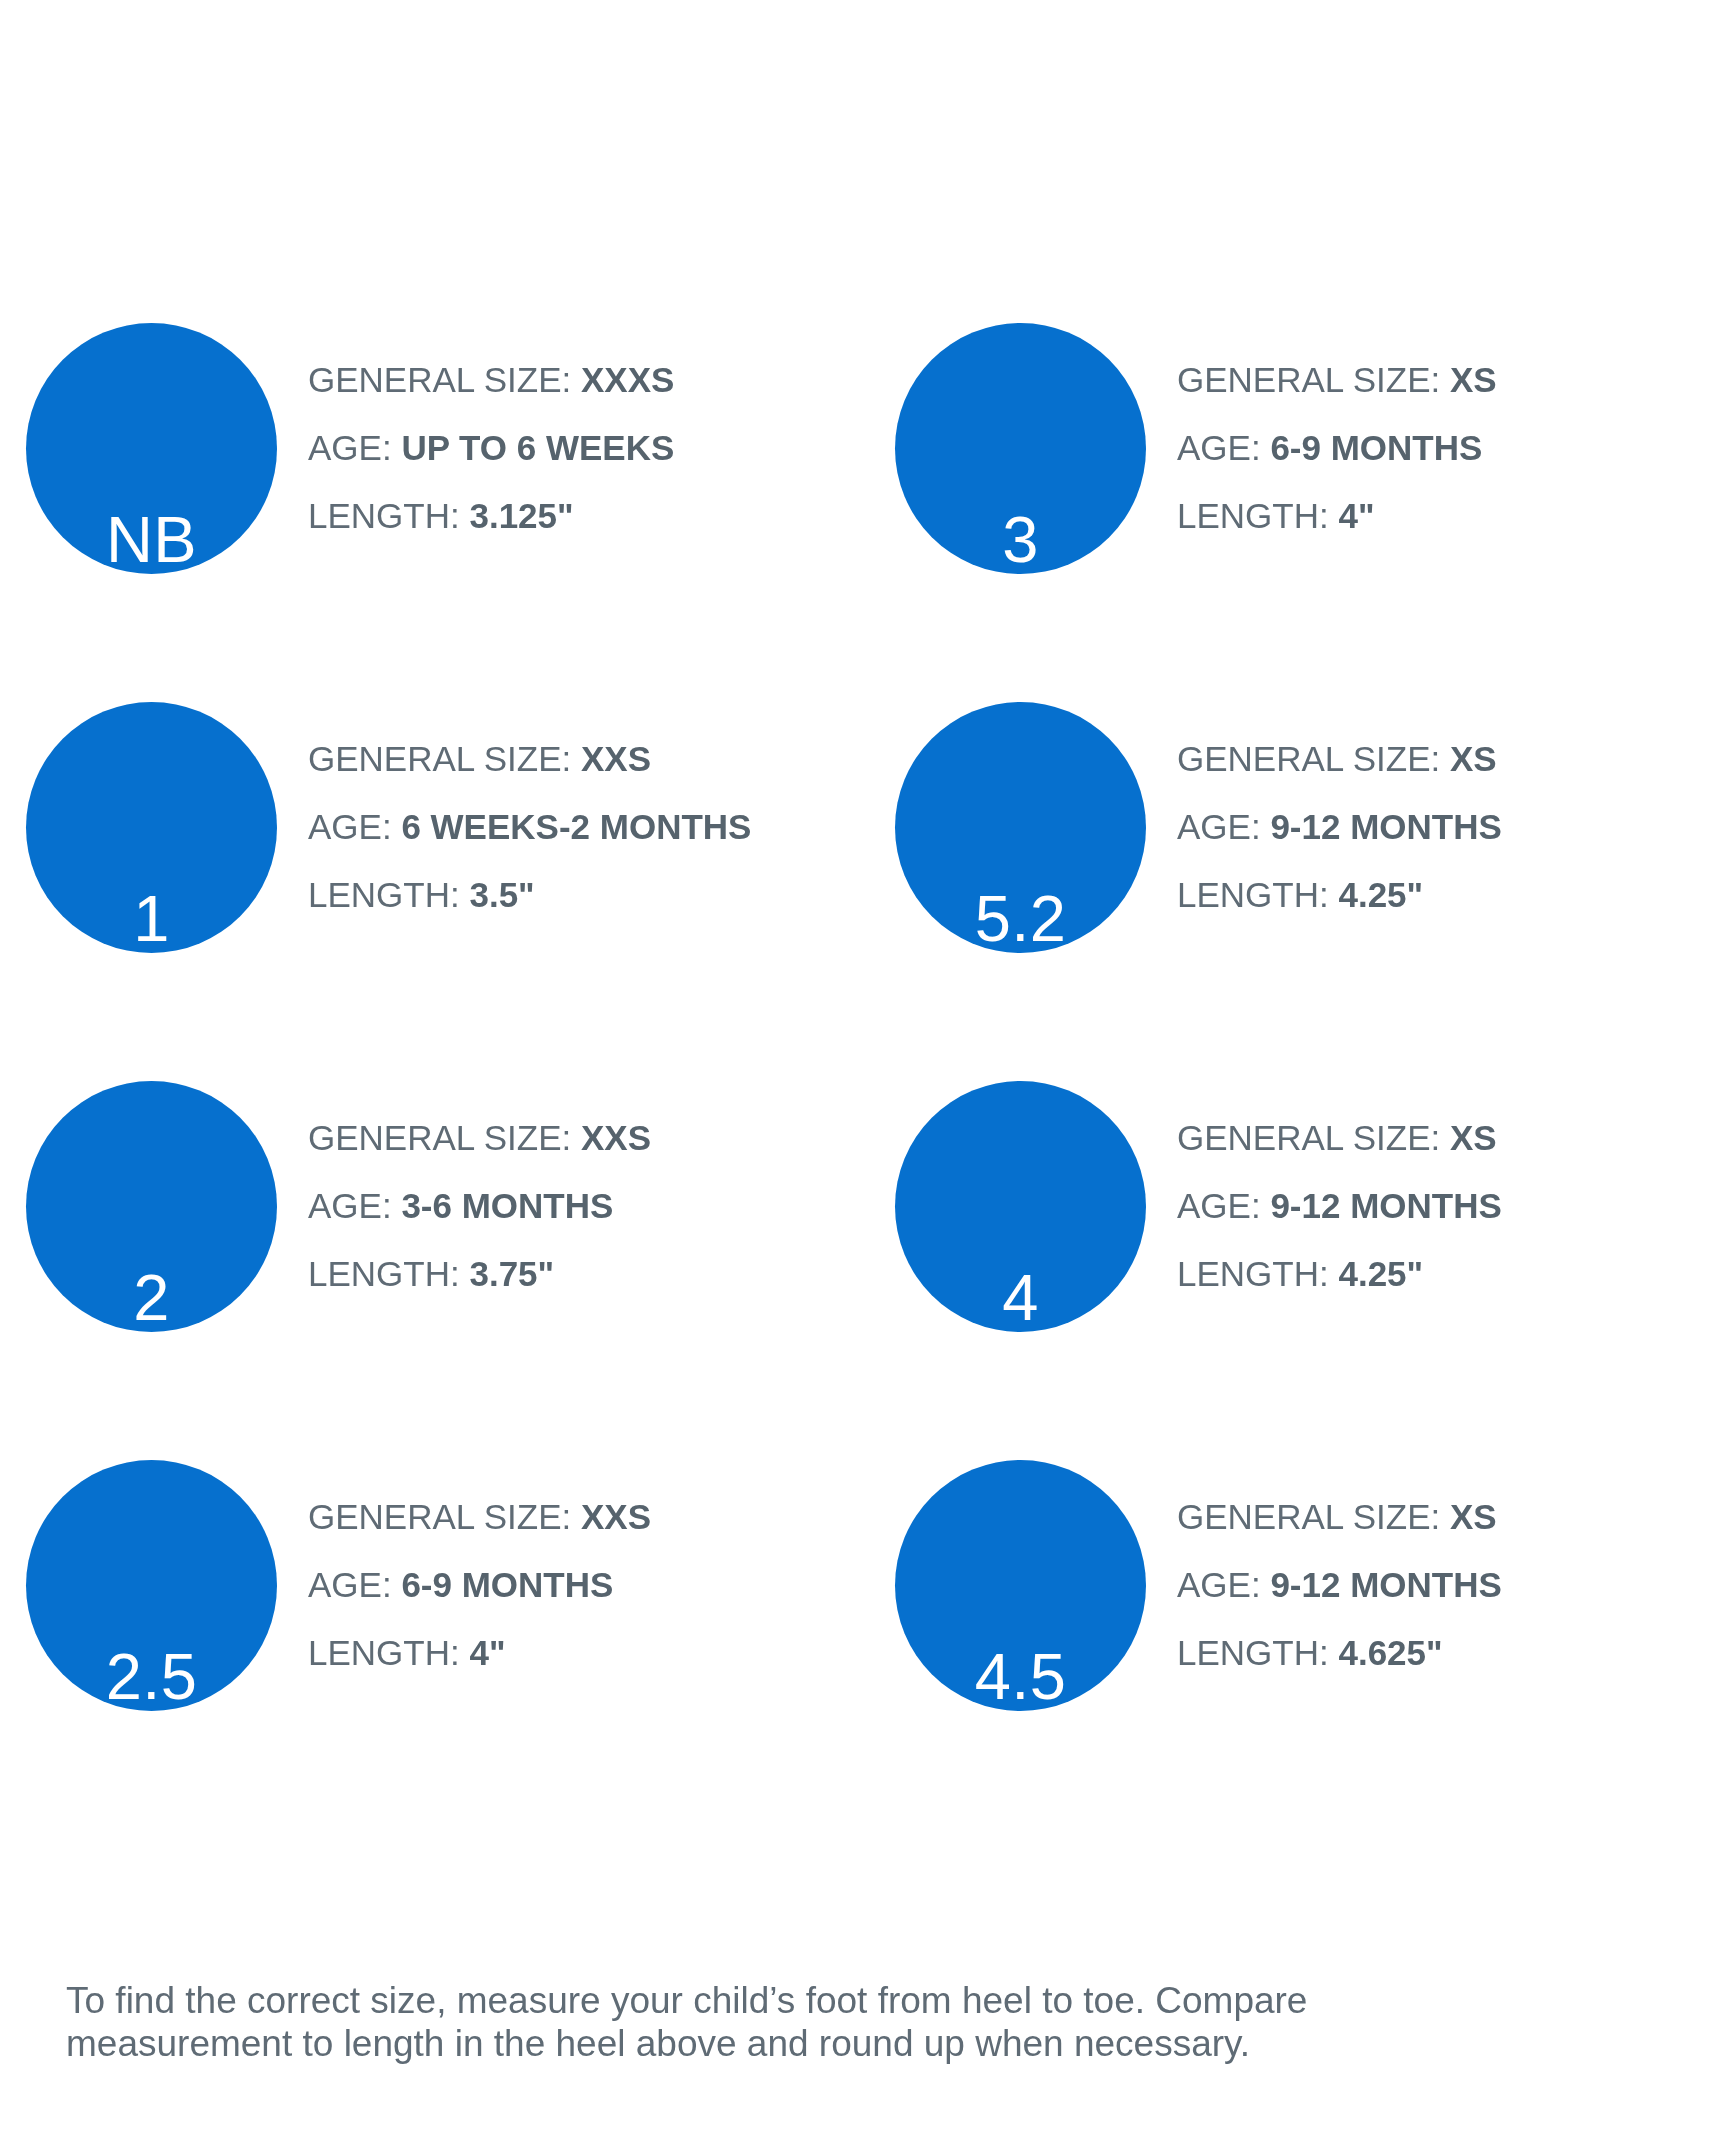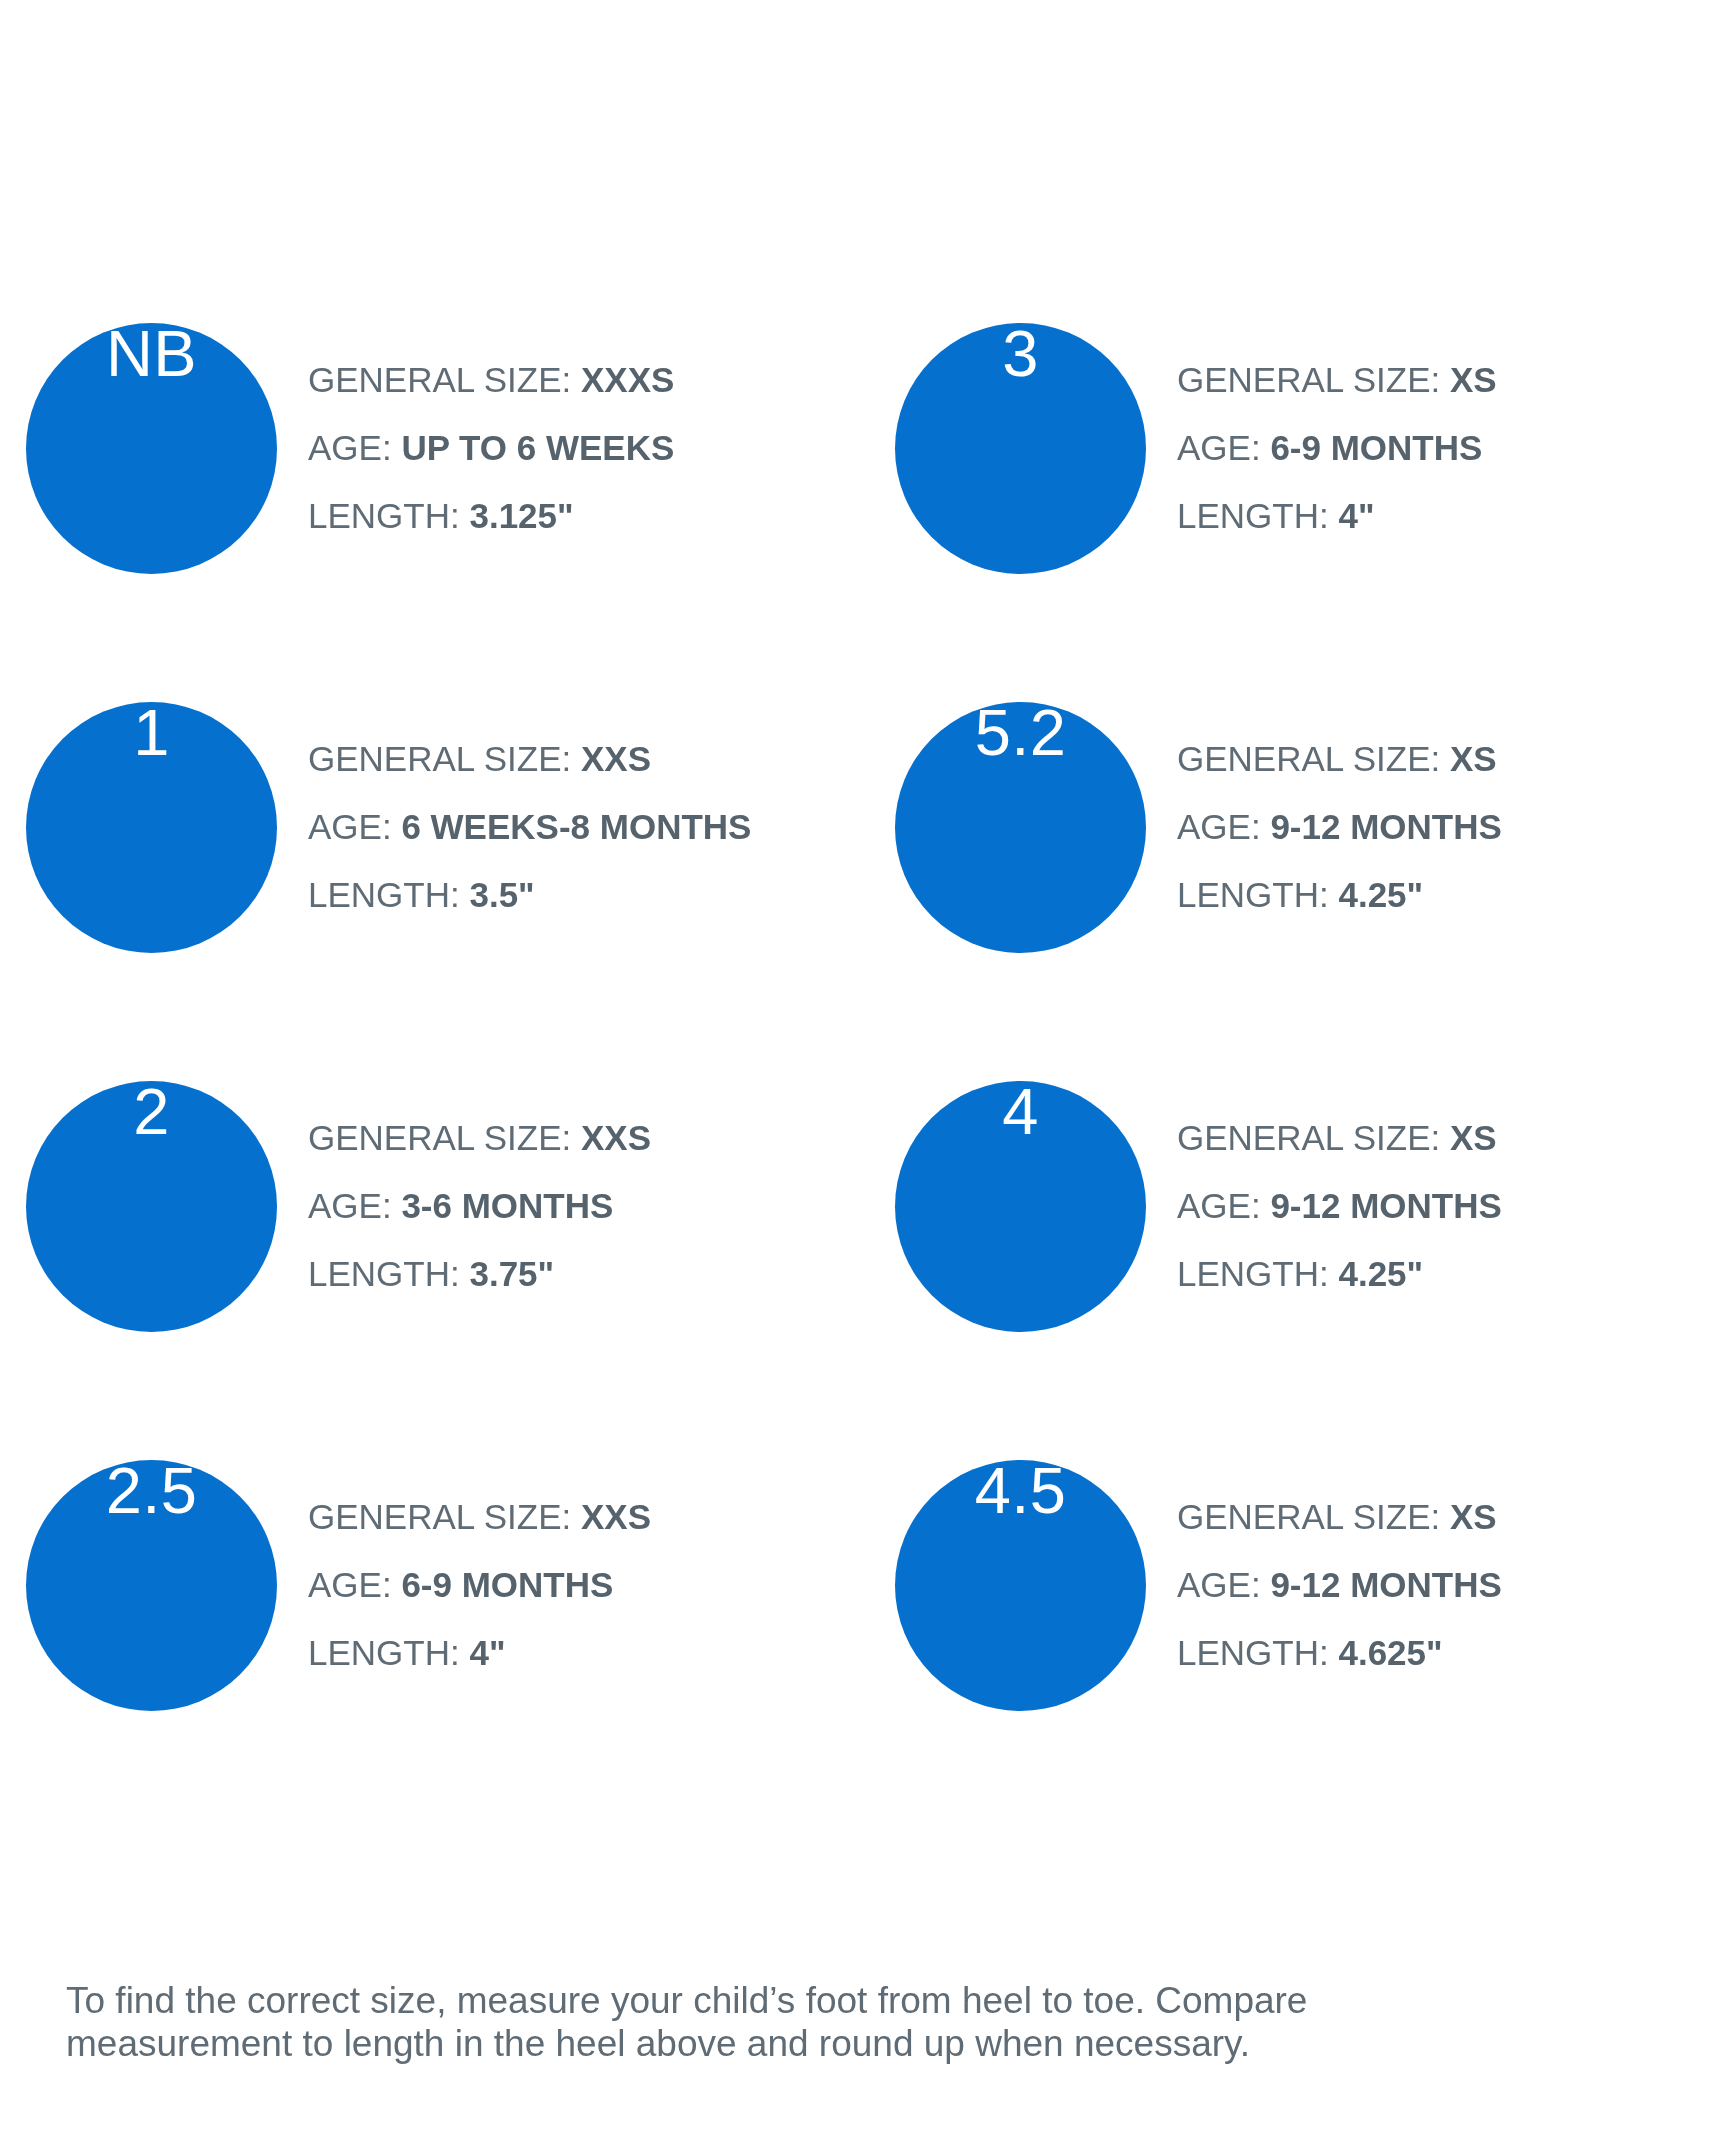--- a/index.html
+++ b/index.html
@@ -40,21 +40,21 @@
     height: 379px;
   }
 
   .size-badge {
     flex: 0 0 auto;
     width: 251px;
     height: 251px;
     border-radius: 50%;
     background: #0670ce;
     display: flex;
-    align-items: flex-start;
+    align-items: flex-end;
     justify-content: center;
     box-sizing: border-box;
   }
 
   .size-badge-label {
     color: #ffffff;
     font-size: 65px;
     line-height: 1;
     font-weight: 400;
     letter-spacing: 0.4px;
@@ -148,21 +148,21 @@
       <div class="size-badge">
         <span class="size-badge-label">1</span>
       </div>
       <div class="size-details">
         <div class="detail-line">
           <span>GENERAL SIZE:</span>
           <span class="detail-value">XXS</span>
         </div>
         <div class="detail-line">
           <span>AGE:</span>
-          <span class="detail-value">6 WEEKS-8 MONTHS</span>
+          <span class="detail-value">6 WEEKS-2 MONTHS</span>
         </div>
         <div class="detail-line">
           <span>LENGTH:</span>
           <span class="detail-value">3.5"</span>
         </div>
       </div>
     </div>
 
     <div class="size-entry">
       <div class="size-badge">

